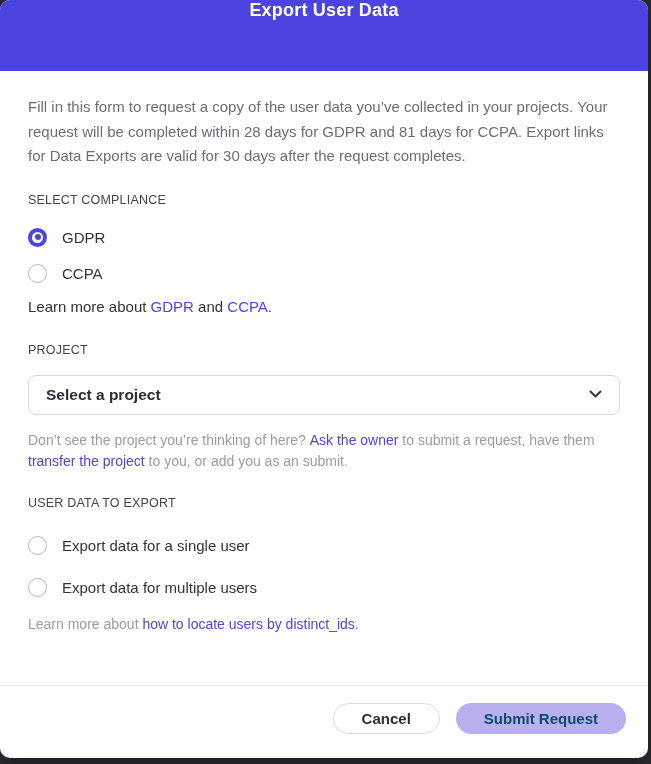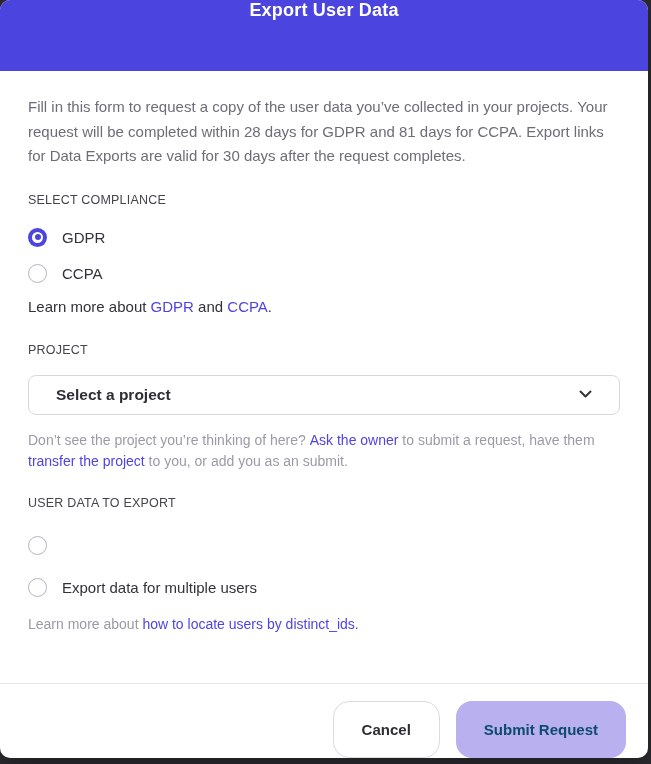--- a/index.html
+++ b/index.html
@@ -108,21 +108,21 @@
   .select-box {
     margin-top: 18px;
     height: 40px;
     width: 100%;
     border: 1px solid #d8d7dd;
     border-radius: 8px;
     background: #ffffff;
     display: flex;
     align-items: center;
     justify-content: space-between;
-    padding: 0 27px;
+    padding: 0 17px;
     cursor: pointer;
   }
   .select-value {
     font-size: 15.5px;
     font-weight: 600;
     color: #2f2e36;
   }
   .chevron { display: flex; align-items: center; }
   .help-text {
     margin-top: 15px;
@@ -139,21 +139,21 @@
   .modal-footer {
     flex: 0 0 73px;
     border-top: 1px solid #e6e5ea;
     display: flex;
     align-items: flex-start;
     justify-content: flex-end;
     gap: 16px;
     padding: 17px 22px 0 22px;
   }
   .btn {
-    height: 57px;
+    height: 31px;
     border-radius: 16px;
     font-family: "Liberation Sans", sans-serif;
     font-size: 15px;
     font-weight: 600;
     padding: 0 28px;
     display: flex;
     align-items: center;
     justify-content: center;
   }
   .btn-cancel {
@@ -206,20 +206,21 @@
           </svg>
       </span>
     </div>
 
     <div class="help-text"><span>Don’t see the project you’re thinking of here? </span><a class="link">Ask the owner</a><span> to submit a request, have them </span><a class="link">transfer the project</a><span> to you, or add you as an submit.</span></div>
 
     <div class="section-label">USER DATA TO EXPORT</div>
 
     <div class="radio-row export-first">
       <span class="radio unchecked"></span>
+      <span class="radio-label">Export data for a single user</span>
     </div>
 
     <div class="radio-row export-second">
       <span class="radio unchecked"></span>
       <span class="radio-label">Export data for multiple users</span>
     </div>
 
     <div class="learn-more-small"><span>Learn more about </span><a class="link">how to locate users by distinct_ids.</a></div>
 
   </div>

